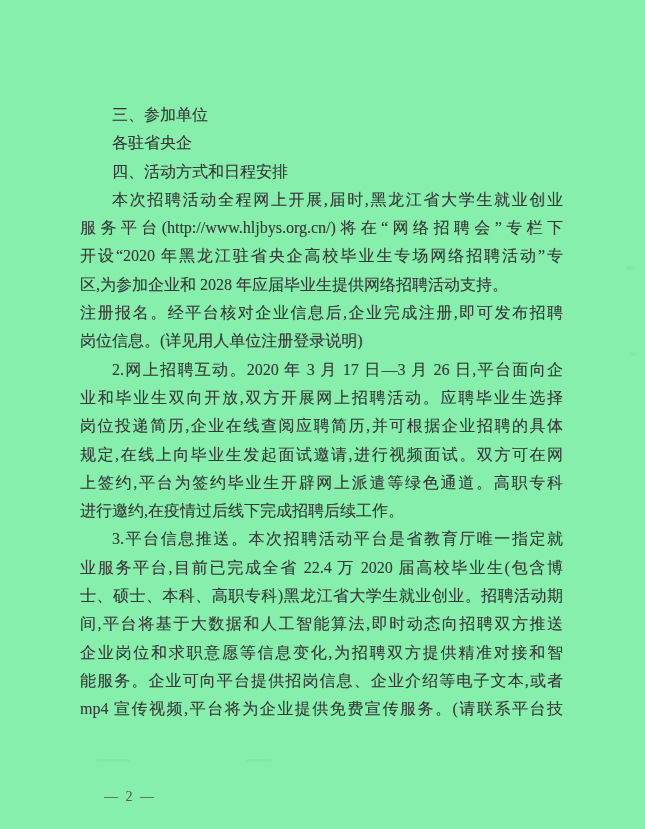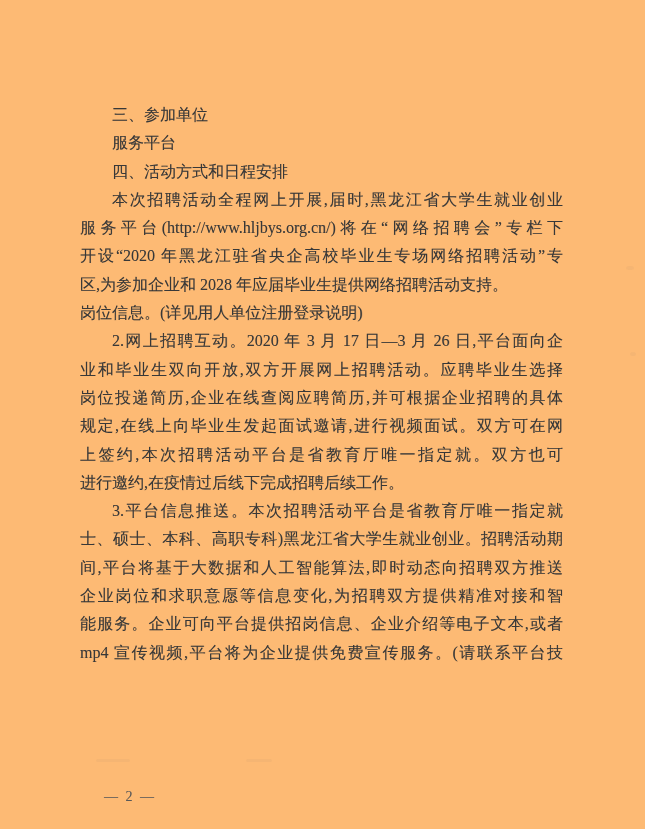--- a/index.html
+++ b/index.html
@@ -10,21 +10,21 @@
     width: 645px;
     height: 829px;
     position: relative;
     background: #fdfdfd;
     overflow: hidden;
     font-family: "Liberation Serif", "DejaVu Serif", serif;
   }
   .page {
     position: absolute;
     inset: 0;
-    background: #fdba74;
+    background: #86efac;
     padding-left: 17px;
   }
   .doc-body {
     position: absolute;
     left: 80px;
     top: 101px;
     width: 483px;
     color: #383838;
     font-size: 16px;
     text-shadow: 0.3px 0.3px 0.4px rgba(70,70,70,0.35);
@@ -64,34 +64,36 @@
   .artifact.a2 { left: 630px; top: 352px; width: 6px; height: 4px; }
   .artifact.a3 { left: 96px;  top: 759px; width: 34px; height: 3px; border-radius: 2px; }
   .artifact.a4 { left: 246px; top: 759px; width: 26px; height: 3px; border-radius: 2px; }
 </style>
 </head>
 <body>
 
 <div class="page">
   <div class="doc-body" id="doc-body">
       <div class="line indent">三、参加单位</div>
-      <div class="line indent">服务平台</div>
+      <div class="line indent">各驻省央企</div>
       <div class="line indent">四、活动方式和日程安排</div>
       <div class="line indent fill">本次招聘活动全程网上开展,届时,黑龙江省大学生就业创业</div>
       <div class="line fill">服务平台(http://www.hljbys.org.cn/)将在“网络招聘会”专栏下</div>
       <div class="line fill">开设“2020 年黑龙江驻省央企高校毕业生专场网络招聘活动”专</div>
       <div class="line">区,为参加企业和 2028 年应届毕业生提供网络招聘活动支持。</div>
+      <div class="line fill">注册报名。经平台核对企业信息后,企业完成注册,即可发布招聘</div>
       <div class="line">岗位信息。(详见用人单位注册登录说明)</div>
       <div class="line indent fill">2.网上招聘互动。2020 年 3 月 17 日—3 月 26 日,平台面向企</div>
       <div class="line fill">业和毕业生双向开放,双方开展网上招聘活动。应聘毕业生选择</div>
       <div class="line fill">岗位投递简历,企业在线查阅应聘简历,并可根据企业招聘的具体</div>
       <div class="line fill">规定,在线上向毕业生发起面试邀请,进行视频面试。双方可在网</div>
-      <div class="line fill">上签约,本次招聘活动平台是省教育厅唯一指定就。双方也可</div>
+      <div class="line fill">上签约,平台为签约毕业生开辟网上派遣等绿色通道。高职专科</div>
       <div class="line">进行邀约,在疫情过后线下完成招聘后续工作。</div>
       <div class="line indent fill">3.平台信息推送。本次招聘活动平台是省教育厅唯一指定就</div>
+      <div class="line fill">业服务平台,目前已完成全省 22.4 万 2020 届高校毕业生(包含博</div>
       <div class="line fill">士、硕士、本科、高职专科)黑龙江省大学生就业创业。招聘活动期</div>
       <div class="line fill">间,平台将基于大数据和人工智能算法,即时动态向招聘双方推送</div>
       <div class="line fill">企业岗位和求职意愿等信息变化,为招聘双方提供精准对接和智</div>
       <div class="line fill">能服务。企业可向平台提供招岗信息、企业介绍等电子文本,或者</div>
       <div class="line fill">mp4 宣传视频,平台将为企业提供免费宣传服务。(请联系平台技</div>
     </div>
 
   <div class="page-number">— 2 —</div>
 
   <div class="artifact a1"></div>

